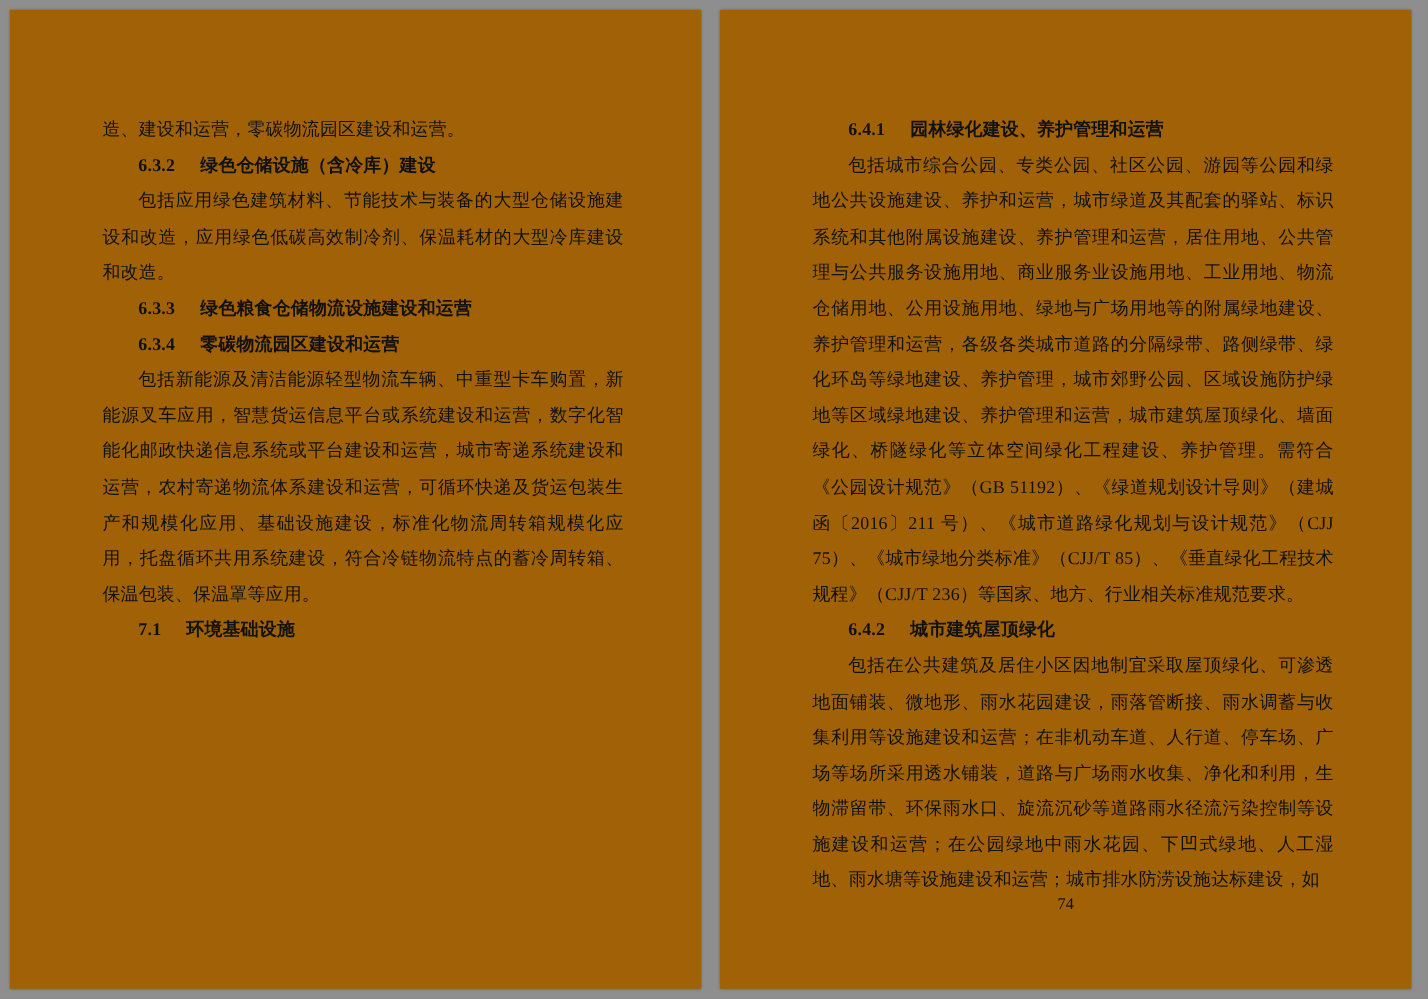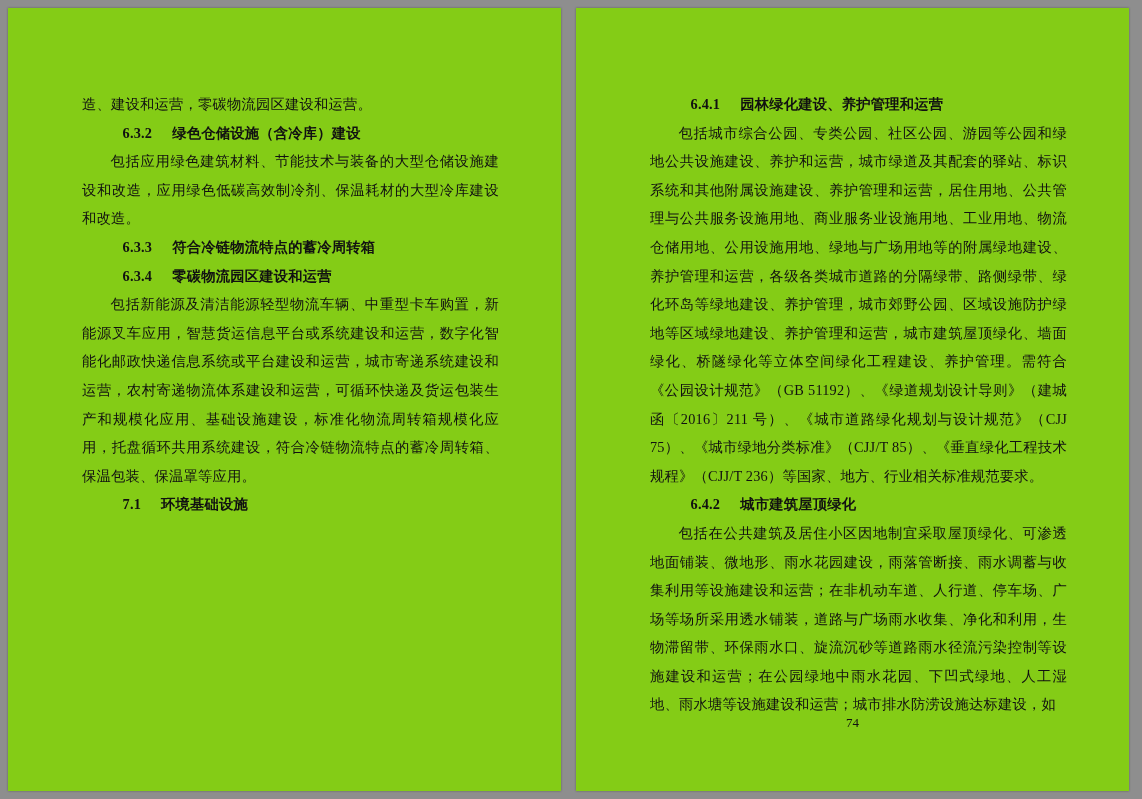--- a/index.html
+++ b/index.html
@@ -17,21 +17,21 @@
   }
   .pages {
     display: flex;
     flex-direction: row;
     gap: 15px;
     padding: 8px 8px;
     box-sizing: border-box;
     height: 100%;
   }
   .page {
-    background: #84cc16;
+    background: #a16207;
     width: 553px;
     height: 783px;
     box-sizing: border-box;
     position: relative;
     box-shadow: 0 0 2px rgba(0,0,0,0.35);
   }
   .page-inner {
     position: absolute;
     left: 74px;
     right: 62px;
@@ -55,21 +55,20 @@
     line-height: 28.6px;
     color: #111111;
     margin: 0;
     font-weight: bold;
     text-indent: 2em;
     letter-spacing: 0.2px;
   }
   .heading .num {
     font-weight: bold;
     font-family: "Liberation Serif", "DejaVu Serif", serif;
-    margin-left: 12px;
   }
   .heading .title {
     font-weight: bold;
     margin-left: 1.4em;
   }
   .page-number {
     position: absolute;
     bottom: 60px;
     left: 0;
     right: 0;
@@ -83,21 +82,21 @@
 <body>
 
 <div id="viewport">
   <div class="pages">
 
     <div class="page">
       <div class="page-inner">
         <p class="para">造、建设和运营，零碳物流园区建设和运营。</p>
         <p class="heading"><span class="num">6.3.2</span><span class="title">绿色仓储设施（含冷库）建设</span></p>
         <p class="para indent">包括应用绿色建筑材料、节能技术与装备的大型仓储设施建设和改造，应用绿色低碳高效制冷剂、保温耗材的大型冷库建设和改造。</p>
-        <p class="heading"><span class="num">6.3.3</span><span class="title">符合冷链物流特点的蓄冷周转箱</span></p>
+        <p class="heading"><span class="num">6.3.3</span><span class="title">绿色粮食仓储物流设施建设和运营</span></p>
         <p class="heading"><span class="num">6.3.4</span><span class="title">零碳物流园区建设和运营</span></p>
         <p class="para indent">包括新能源及清洁能源轻型物流车辆、中重型卡车购置，新能源叉车应用，智慧货运信息平台或系统建设和运营，数字化智能化邮政快递信息系统或平台建设和运营，城市寄递系统建设和运营，农村寄递物流体系建设和运营，可循环快递及货运包装生产和规模化应用、基础设施建设，标准化物流周转箱规模化应用，托盘循环共用系统建设，符合冷链物流特点的蓄冷周转箱、保温包装、保温罩等应用。</p>
         <p class="heading"><span class="num">7.1</span><span class="title">环境基础设施</span></p>
       </div>
     </div>
 
     <div class="page">
       <div class="page-inner">
         <p class="heading"><span class="num">6.4.1</span><span class="title">园林绿化建设、养护管理和运营</span></p>
         <p class="para indent">包括城市综合公园、专类公园、社区公园、游园等公园和绿地公共设施建设、养护和运营，城市绿道及其配套的驿站、标识系统和其他附属设施建设、养护管理和运营，居住用地、公共管理与公共服务设施用地、商业服务业设施用地、工业用地、物流仓储用地、公用设施用地、绿地与广场用地等的附属绿地建设、养护管理和运营，各级各类城市道路的分隔绿带、路侧绿带、绿化环岛等绿地建设、养护管理，城市郊野公园、区域设施防护绿地等区域绿地建设、养护管理和运营，城市建筑屋顶绿化、墙面绿化、桥隧绿化等立体空间绿化工程建设、养护管理。需符合《公园设计规范》（GB 51192）、《绿道规划设计导则》（建城函〔2016〕211 号）、《城市道路绿化规划与设计规范》（CJJ 75）、《城市绿地分类标准》（CJJ/T 85）、《垂直绿化工程技术规程》（CJJ/T 236）等国家、地方、行业相关标准规范要求。</p>

